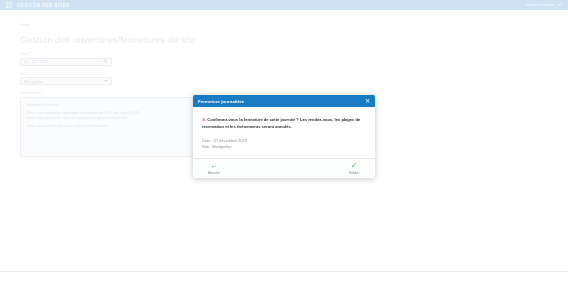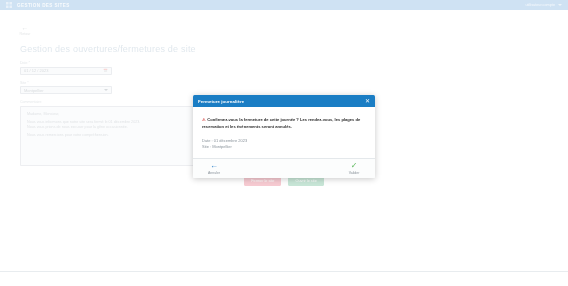--- a/index.html
+++ b/index.html
@@ -58,21 +58,21 @@
     border-left: 2px solid transparent;
     border-right: 2px solid transparent;
     border-top: 2.4px solid rgba(255,255,255,.8);
   }
 
   
   .page {
     position: absolute;
     top: 10px; left: 0; right: 0; bottom: 14px;
     background: #ffffff;
-    padding: 12px 0 0 0;
+    padding: 3px 0 0 0;
     box-sizing: border-box;
   }
 
   .back-link {
     margin: 2px 0 0 12px;
     width: 26px;
     text-align: center;
     opacity: .18;
   }
   .back-arrow {

